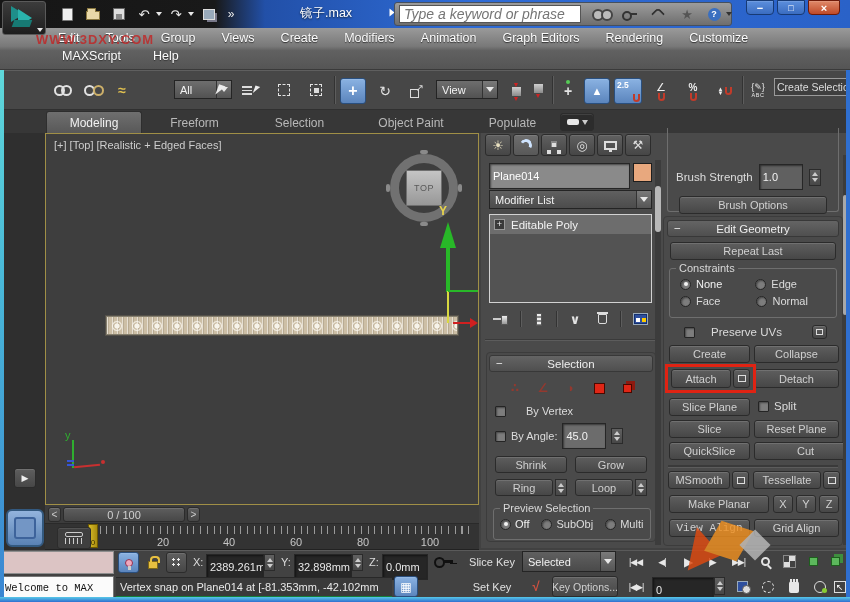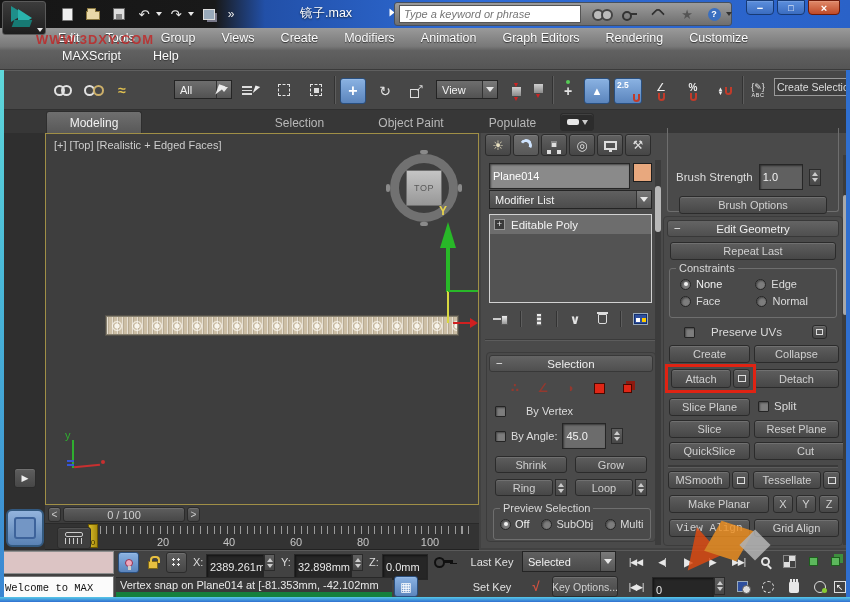--- a/index.html
+++ b/index.html
@@ -163,21 +163,21 @@
   <div class="a tri" data-name="redo-dropdown-arrow" style="left:188px;top:12px;border-left-width:3px;border-right-width:3px;border-top-width:4px;"></div>
   <div class="a i" data-name="manage-workspace-button" style="left:198px;top:4px;width:22px;height:20px;background:transparent;border-color:transparent;box-shadow:none;">
     <span data-name="workspace-icon" style="width:12px;height:11px;border:1px solid #ddd;background:#9ab;box-shadow:3px 3px 0 -1px #778;"></span>
   </div>
   <div class="a i g g-more" data-name="toolbar-overflow-button" style="left:224px;top:4px;width:14px;height:20px;background:transparent;border-color:transparent;box-shadow:none;color:#e8e8e8;"></div>
 
   <div class="a lbl" data-name="window-title" style="left:300px;top:5px;font-size:12.5px;color:#fff;text-shadow:0 1px 2px #123;">镜子.max</div>
   <div class="a tri" data-name="title-expand-arrow" style="left:388px;top:10px;border-top-color:#fff;transform:rotate(-90deg);"></div>
 
   <div class="a" data-name="infocenter-strip" style="left:394px;top:2px;width:338px;height:24px;background:linear-gradient(#9c9c9c,#6e6e6e);border:1px solid #46505e;border-radius:3px;"></div>
-  <input class="a" data-name="search-input" style="left: 399px; top: 5px; width: 182px; height: 18px; border: 1px solid rgb(85, 85, 85); font-size: 11px; font-style: italic; color: rgb(102, 102, 102); padding: 0px 4px; background: rgb(255, 255, 255); outline: none;" placeholder="Type a keyword or phrase">
+  <input class="a" data-name="search-input" style="left: 399px; top: 5px; width: 182px; height: 18px; border: 1px solid rgb(85, 85, 85); font-size: 14px; font-style: italic; color: rgb(102, 102, 102); padding: 0px 4px; background: rgb(255, 255, 255); outline: none;" placeholder="Type a keyword or phrase">
   <div class="a i" data-name="search-button" style="left:588px;top:5px;width:24px;height:18px;background:transparent;border-color:transparent;box-shadow:none;">
       <span class="s-binoc" data-name="binoculars-icon"></span>
     </div>
   <div class="a i" data-name="login-button" style="left:617px;top:5px;width:24px;height:18px;background:transparent;border-color:transparent;box-shadow:none;">
       <span class="s-key" data-name="key-icon"></span>
     </div>
   <div class="a i" data-name="communication-center-button" style="left:646px;top:5px;width:24px;height:18px;background:transparent;border-color:transparent;box-shadow:none;">
     <span data-name="satellite-icon" style="width:10px;height:10px;border:2px solid #333;border-radius:50% 0 0 0;border-right:none;border-bottom:none;transform:rotate(45deg);"></span>
   </div>
   <div class="a i g g-star" data-name="favorites-button" style="left:675px;top:5px;width:24px;height:18px;background:transparent;border-color:transparent;box-shadow:none;"></div>
@@ -284,20 +284,21 @@
       <span class="magnet sm" data-name="magnet-icon"></span>
     </div>
   <div class="a sepv" style="left:742px;top:76px;height:28px;"></div>
   <div class="a i" data-name="named-selection-sets-button" style="left:746px;top:78px;width:24px;height:26px;background:transparent;border-color:transparent;box-shadow:none;">
       <span class="s-sets" data-name="selection-sets-icon"></span>
     </div>
   <div class="a" data-name="create-selection-set-field" style="left:774px;top:78px;width:74px;height:18px;border:1px solid #9a9a9a;background:#3f3f3f;color:#dcdcdc;font-size:10.5px;padding:2px 2px;white-space:nowrap;overflow:hidden;">Create Selection</div>
 
   <div class="a" data-name="ribbon-bar" style="left:0;top:110px;width:850px;height:23px;background:#373737;"></div>
   <div class="a" data-name="ribbon-tab-modeling" style="left:46px;top:111px;width:96px;height:22px;background:linear-gradient(#6f6f6f,#585858);border:1px solid #2e2e2e;border-bottom:none;border-radius:3px 3px 0 0;color:#f2f2f2;font-size:12px;display:flex;align-items:center;justify-content:center;">Modeling</div>
+  <div class="a" data-name="ribbon-tab-freeform" style="left:142px;top:113px;width:105px;height:20px;color:#b8b8b8;font-size:12px;display:flex;align-items:center;justify-content:center;">Freeform</div>
   <div class="a" data-name="ribbon-tab-selection" style="left:247px;top:113px;width:105px;height:20px;color:#b8b8b8;font-size:12px;display:flex;align-items:center;justify-content:center;">Selection</div>
   <div class="a" data-name="ribbon-tab-object-paint" style="left:352px;top:113px;width:118px;height:20px;color:#b8b8b8;font-size:12px;display:flex;align-items:center;justify-content:center;">Object Paint</div>
   <div class="a" data-name="ribbon-tab-populate" style="left:470px;top:113px;width:85px;height:20px;color:#b8b8b8;font-size:12px;display:flex;align-items:center;justify-content:center;">Populate</div>
   <div class="a i" data-name="ribbon-minimize-button" style="left:560px;top:113px;width:34px;height:18px;background:#2c2c2c;gap:3px;">
     <span data-name="ribbon-pill-icon" style="width:12px;height:6px;background:#e8e8e8;border-radius:2px;"></span>
       <span class="tri" style="border-top-color:#ccc;border-left-width:3px;border-right-width:3px;"></span>
   </div>
 
   <div class="a" data-name="left-dock-strip" style="left:0;top:133px;width:45px;height:417px;background:#2f2f2f;"></div>
   <div class="a" data-name="window-frame-left" style="left:0;top:70px;width:4px;height:527px;background:linear-gradient(#5fd8da,#49b8d8 40%,#3a86d2);z-index:40;"></div>
@@ -580,34 +581,34 @@
     </span>
   <span class="a lbl" data-name="y-coord-label" style="left:281px;top:556px;">Y:</span>
   <div class="a field dark" data-name="y-coord-field" style="left:294px;top:554px;width:58px;height:17px;">32.898mm</div>
   <span class="a spin" data-name="y-coord-spinner" style="left:352px;top:554px;width:11px;height:17px;">
       <b class="u"></b>
       <b class="d"></b>
     </span>
   <span class="a lbl" data-name="z-coord-label" style="left:369px;top:556px;">Z:</span>
   <div class="a field dark" data-name="z-coord-field" style="left:382px;top:554px;width:46px;height:17px;">0.0mm</div>
   <div class="a" data-name="set-keys-key-icon" style="left:434px;top:557px;"><span class="s-blkkey" data-name="black-key-icon"></span></div>
-  <div class="a btn" data-name="auto-key-button" style="left:468px;top:551px;width:48px;height:21px;background:transparent;border-color:transparent;box-shadow:none;color:#e0e0e0;">Last Key</div>
+  <div class="a btn" data-name="auto-key-button" style="left:468px;top:551px;width:48px;height:21px;background:transparent;border-color:transparent;box-shadow:none;color:#e0e0e0;">Slice Key</div>
   <div class="a btn" data-name="set-key-button" style="left:468px;top:576px;width:48px;height:21px;background:transparent;border-color:transparent;box-shadow:none;color:#e0e0e0;">Set Key</div>
   <div class="a dd" data-name="selection-set-dropdown" style="left:522px;top:551px;width:94px;height:21px;background:linear-gradient(#606060,#4a4a4a);">
     <span data-name="selected-value">Selected</span>
       <span class="arr" data-name="dropdown-arrow-icon">
         <span class="tri"></span>
       </span>
   </div>
   <div class="a i" data-name="default-in-out-tangents-button" style="left:524px;top:576px;width:24px;height:21px;background:transparent;border-color:transparent;box-shadow:none;">
       <span class="g g-check" data-name="curve-check-icon"></span>
     </div>
   <div class="a btn" data-name="key-filters-button" style="left:552px;top:576px;width:66px;height:21px;font-size:10.5px;">Key Options...</div>
 
-  <div class="a" data-name="prompt-line" style="left:116px;top:577px;width:276px;height:20px;background:#3a3a3a;border-top:1px solid #282828;border-bottom:5px solid #15803d;display:flex;align-items:center;padding:0 4px;overflow:hidden;">
+  <div class="a" data-name="prompt-line" style="left:116px;top:577px;width:276px;height:20px;background:#3a3a3a;border-top:1px solid #282828;border-bottom:1px solid #15803d;display:flex;align-items:center;padding:0 4px;overflow:hidden;">
     <span data-name="prompt-text" style="font-size:11px;color:#e8e8e8;white-space:nowrap;">Vertex snap on Plane014 at [-81.353mm, -42.102mm</span>
   </div>
   <div class="a i on" data-name="grid-snap-indicator-button" style="left:394px;top:576px;width:24px;height:21px;">
       <span class="g g-cube" data-name="grid-cube-icon"></span>
     </div>
 
   <div class="a i pb pb-start" data-name="go-to-start-button" style="left:623px;top:551px;width:25px;height:21px;background:transparent;border-color:transparent;box-shadow:none;"></div>
   <div class="a i pb pb-prev" data-name="previous-frame-button" style="left:652px;top:551px;width:20px;height:21px;background:transparent;border-color:transparent;box-shadow:none;"></div>
   <div class="a i pb pb-play" data-name="play-button" style="left:676px;top:551px;width:24px;height:21px;background:transparent;border-color:transparent;box-shadow:none;"></div>
   <div class="a i pb pb-next" data-name="next-frame-button" style="left:702px;top:551px;width:20px;height:21px;background:transparent;border-color:transparent;box-shadow:none;"></div>

